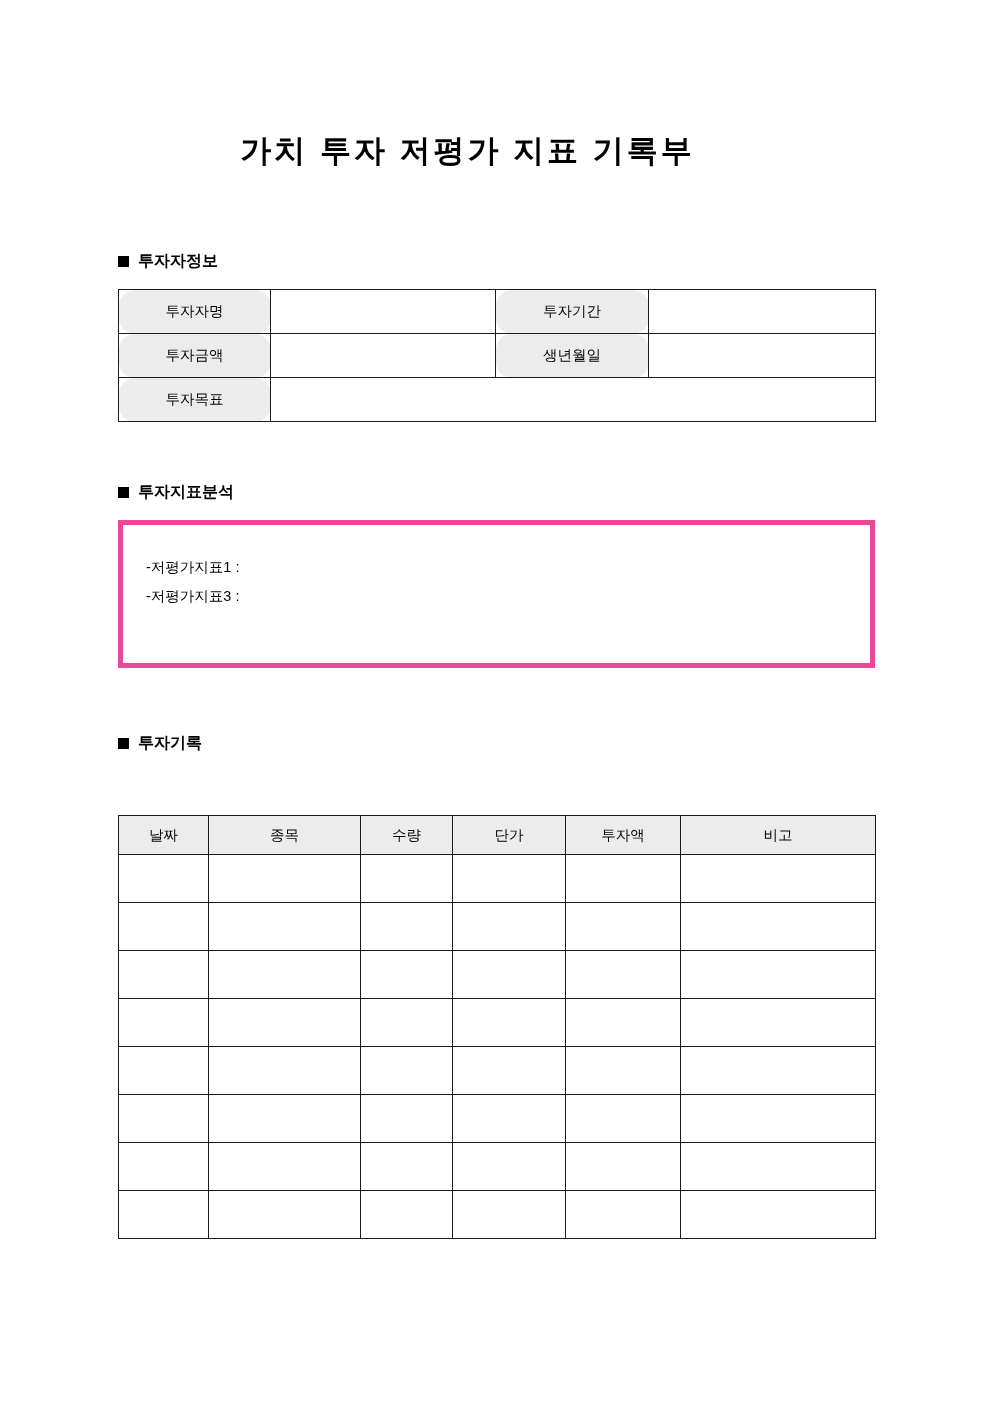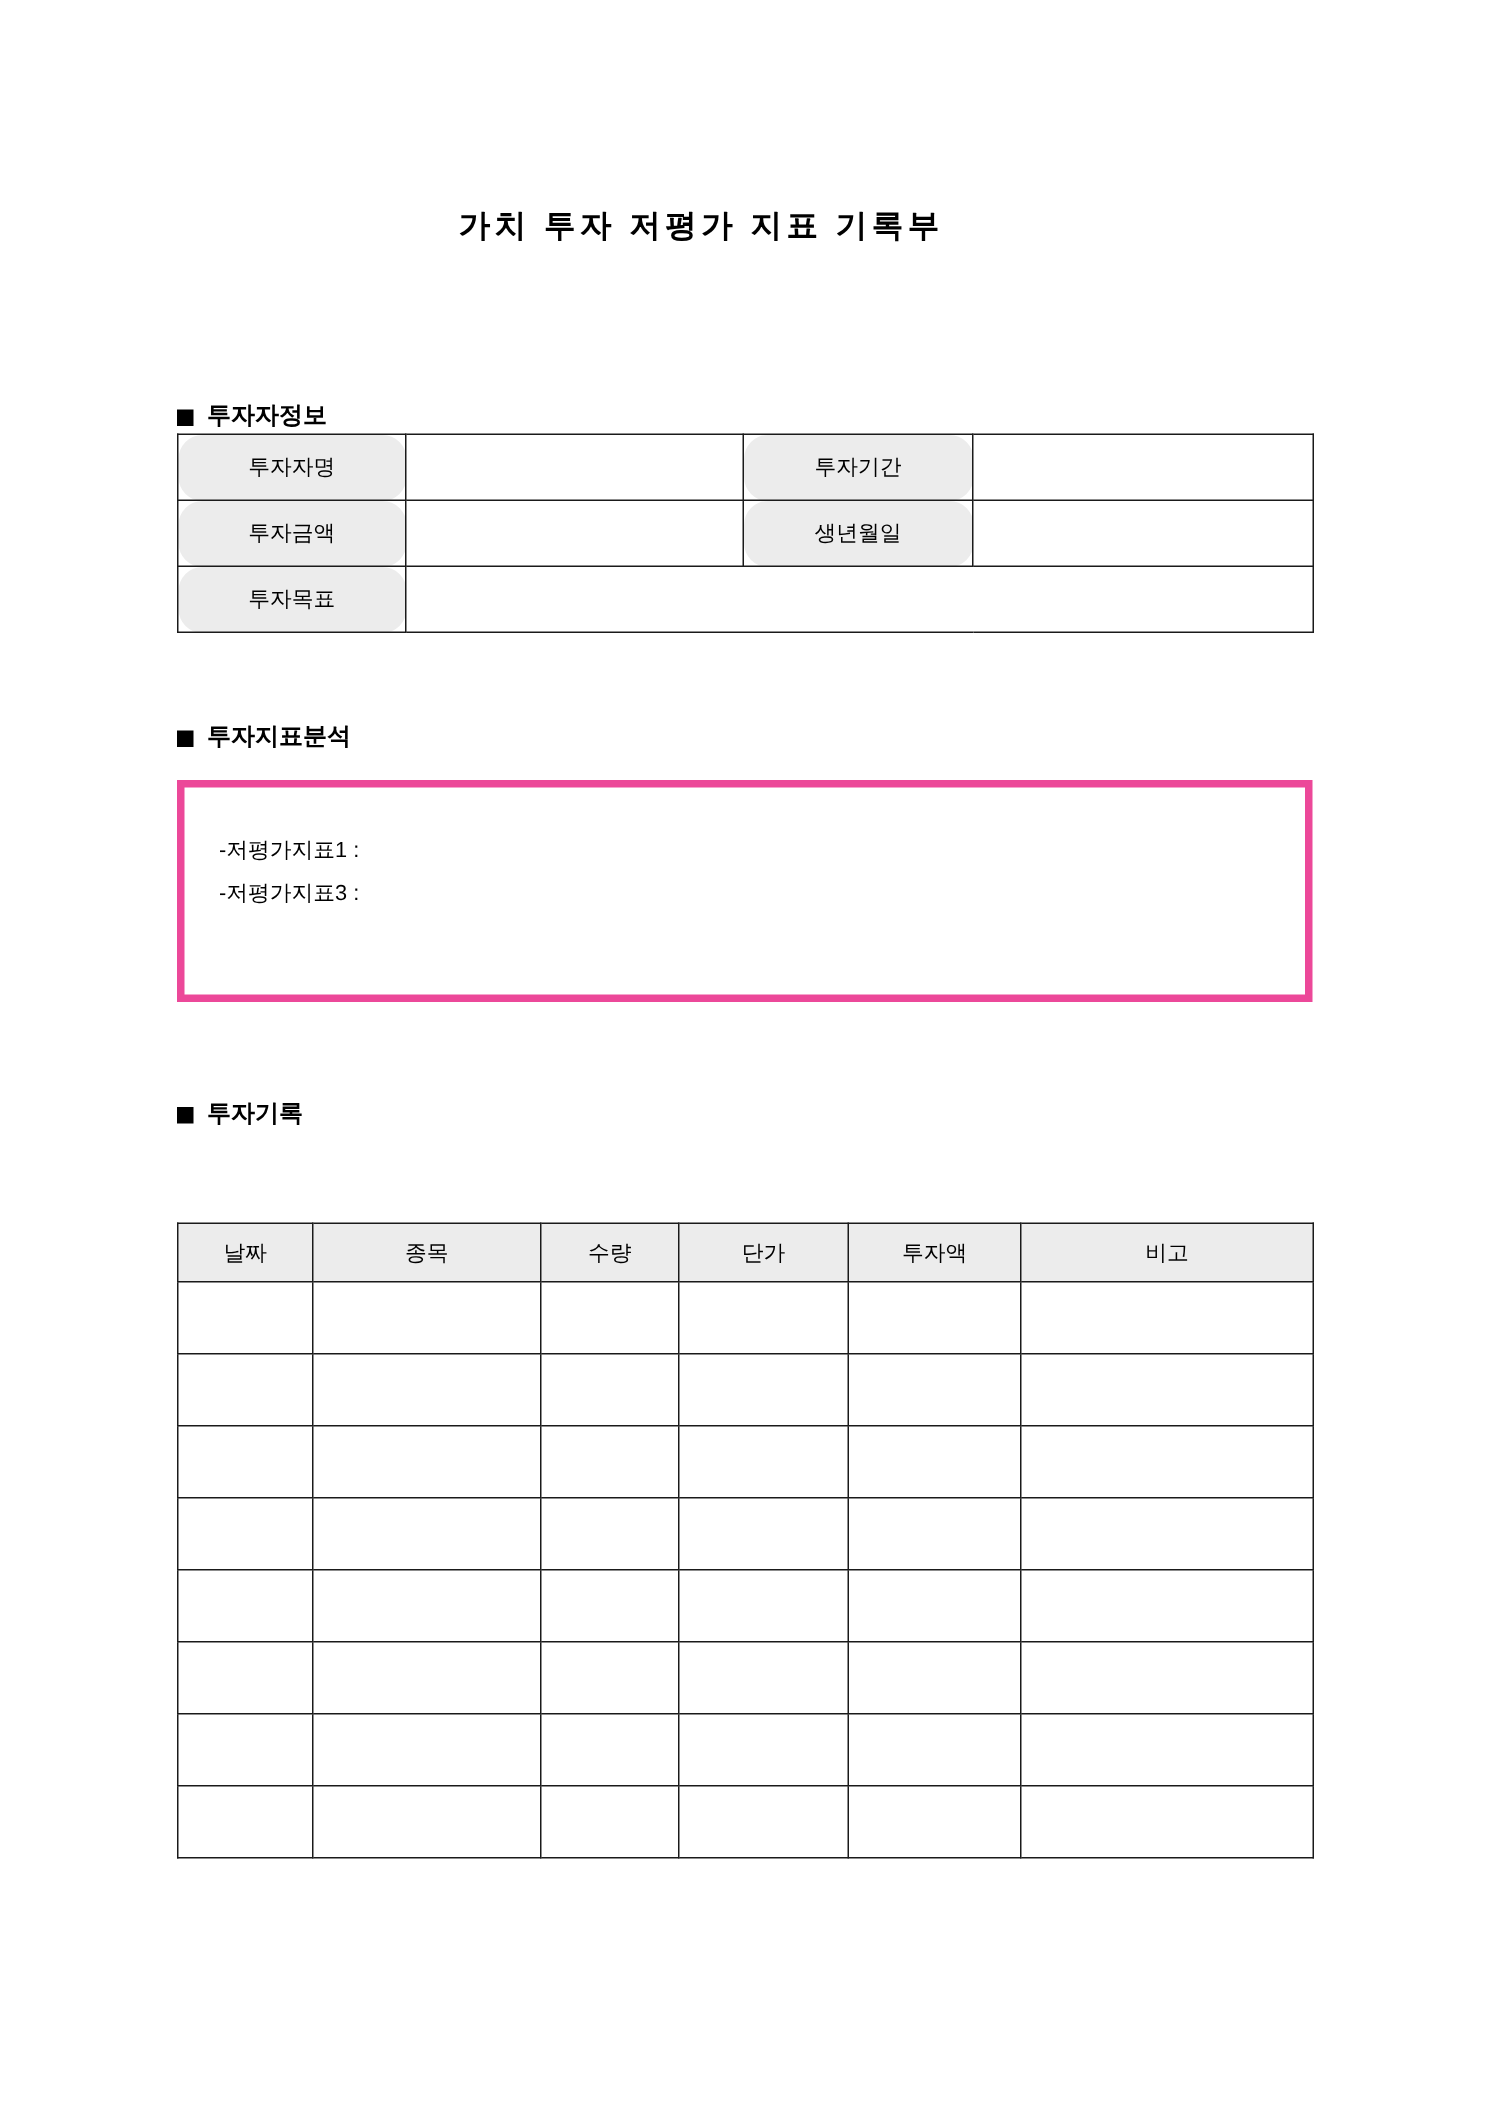--- a/index.html
+++ b/index.html
@@ -23,21 +23,21 @@
     box-sizing: border-box;
   }
 
   
   .doc-title {
     position: absolute;
     left: 0;
     top: 131px;
     width: 935px;
     text-align: center;
-    font-size: 21px;
+    font-size: 31px;
     font-weight: bold;
     letter-spacing: 3px;
     line-height: 40px;
     white-space: nowrap;
   }
 
   
   .section-heading {
     position: absolute;
     font-size: 16px;
@@ -48,21 +48,21 @@
     align-items: center;
     gap: 9px;
   }
   .bullet-square {
     display: inline-block;
     width: 11px;
     height: 11px;
     background: #000000;
     flex: none;
   }
-  #heading-investor-info { left: 118px; top: 250px; margin-top: 17px; }
+  #heading-investor-info { left: 118px; top: 250px; }
   #heading-indicator-analysis { left: 118px; top: 462px; margin-top: 19px; }
   #heading-investment-record { left: 118px; top: 732px; }
 
   
   table {
     position: absolute;
     border-collapse: collapse;
     table-layout: fixed;
   }
   table td, table th {

